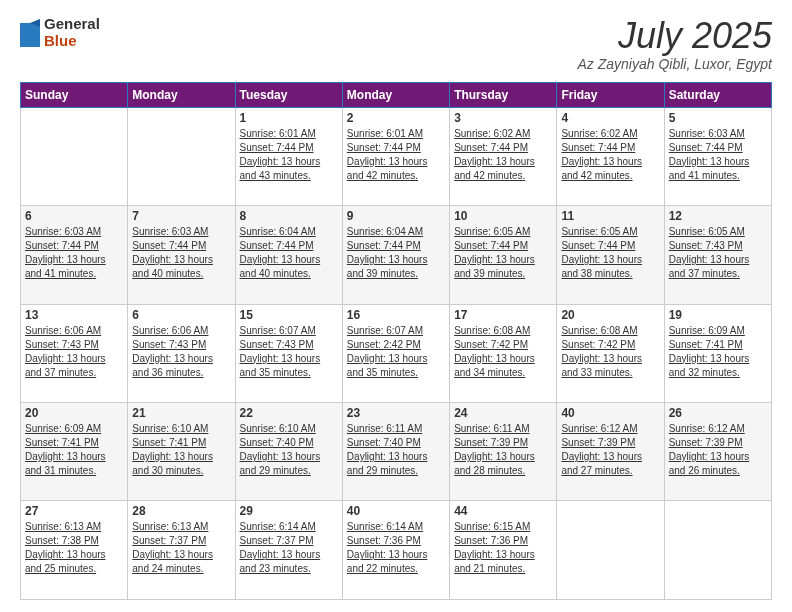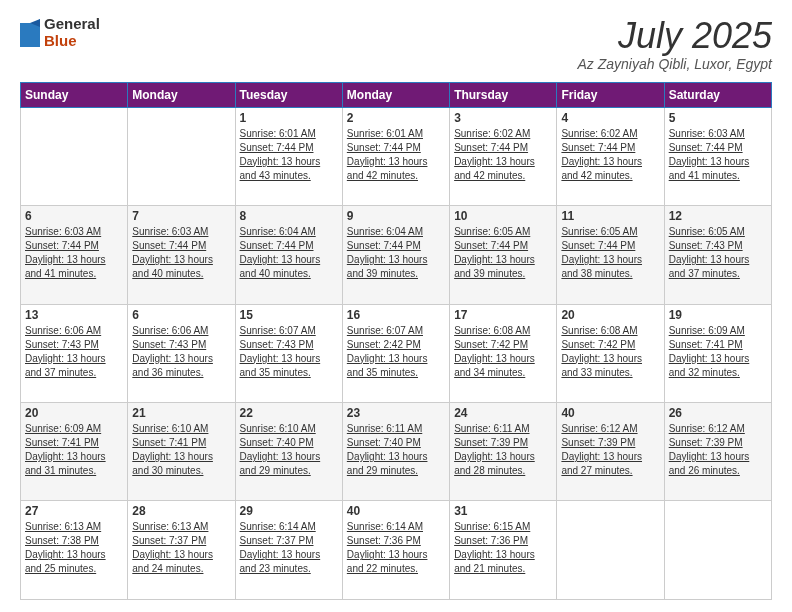--- a/index.html
+++ b/index.html
@@ -330,21 +330,21 @@
 Sunset: 7:37 PM
 Daylight: 13 hours and 23 minutes.</div>
           </td>
           <td>
             <span class="day-num">40</span>
             <div class="day-info">Sunrise: 6:14 AM
 Sunset: 7:36 PM
 Daylight: 13 hours and 22 minutes.</div>
           </td>
           <td>
-            <span class="day-num">31</span>
+            <span class="day-num">44</span>
             <div class="day-info">Sunrise: 6:15 AM
 Sunset: 7:36 PM
 Daylight: 13 hours and 21 minutes.</div>
           </td>
           <td class="empty-cell"></td>
           <td class="empty-cell"></td>
         </tr>
       </tbody>
   </table>
 </div>

